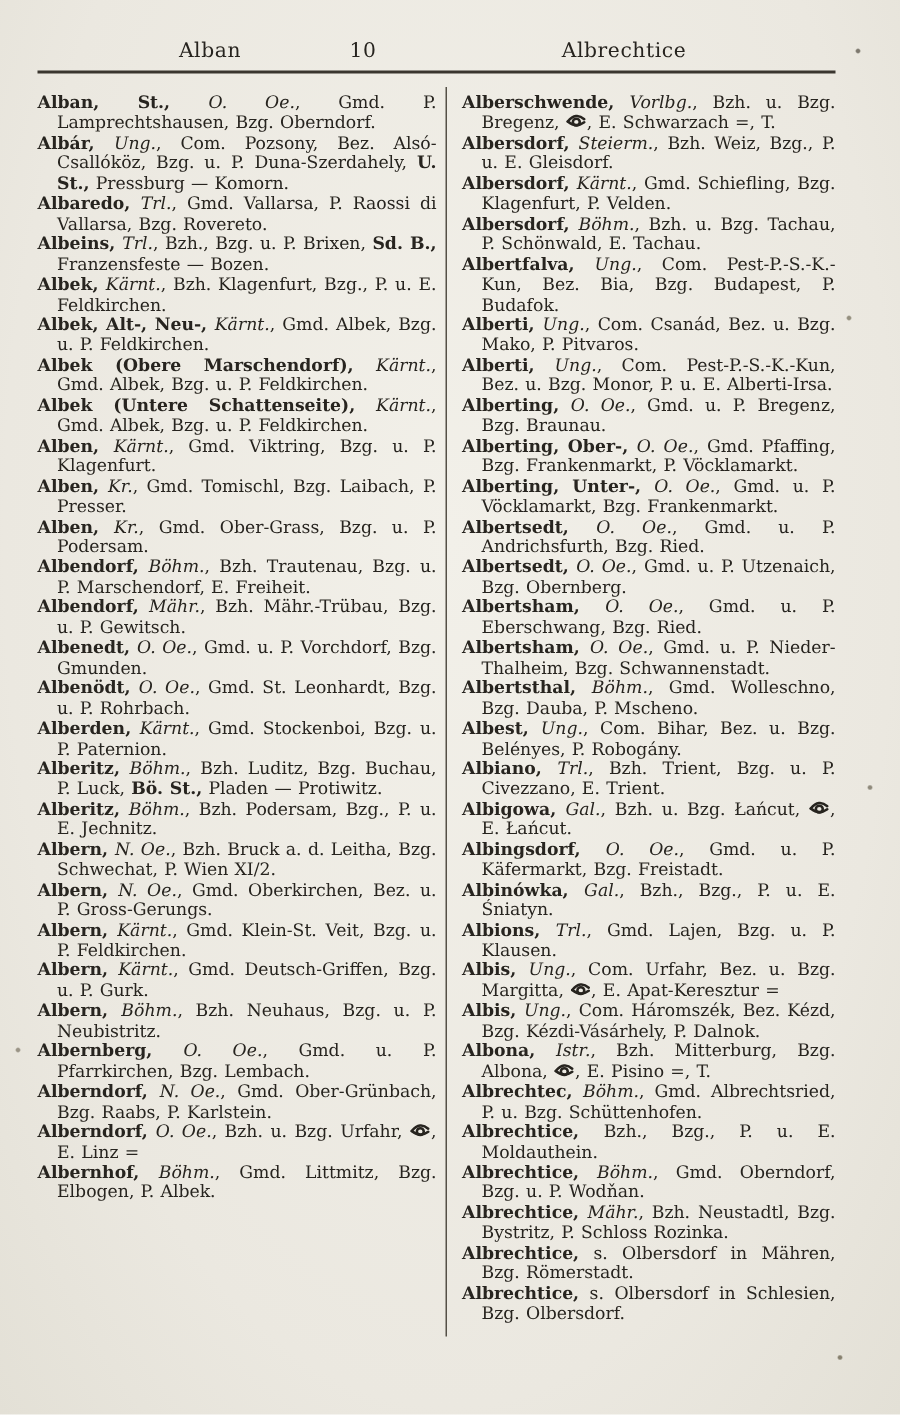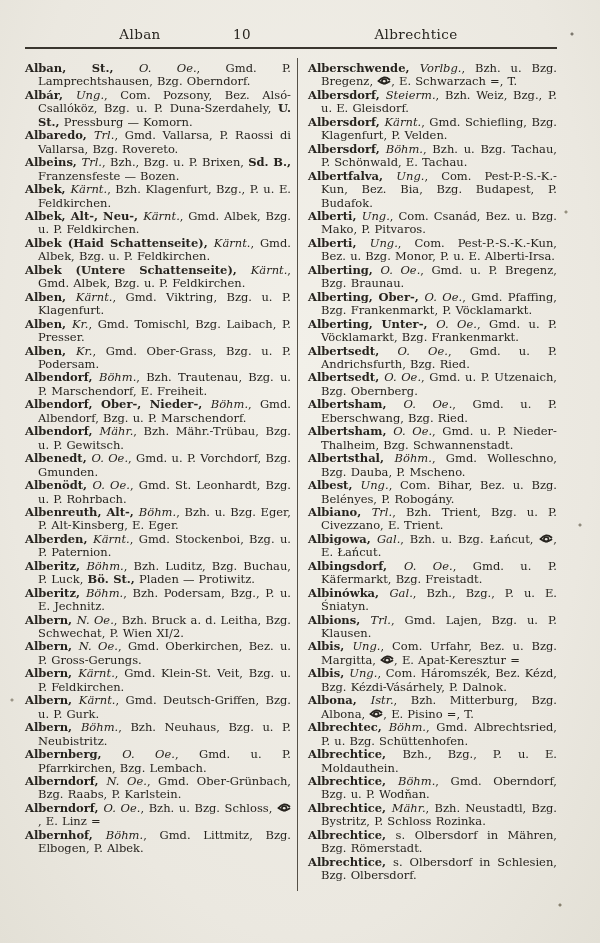--- a/index.html
+++ b/index.html
@@ -58,42 +58,40 @@
   </div>
   <div class="rule" style="background: rgb(58, 54, 47);"></div>
   <div class="columns">
     <div class="col col-left" id="col-left">
         <p class="entry"><span class="hw">Alban, St., </span><span class="rg">O. Oe.</span><span class="tx">, Gmd. P. Lamprechtshausen, Bzg. Oberndorf.</span></p>
         <p class="entry"><span class="hw">Albár, </span><span class="rg">Ung.</span><span class="tx">, Com. Pozsony, Bez. Alsó-Csallóköz, Bzg. u. P. Duna-Szerdahely, </span><span class="hw">U. St.,</span><span class="tx"> Pressburg — Komorn.</span></p>
         <p class="entry"><span class="hw">Albaredo, </span><span class="rg">Trl.</span><span class="tx">, Gmd. Vallarsa, P. Raossi di Vallarsa, Bzg. Rovereto.</span></p>
         <p class="entry"><span class="hw">Albeins, </span><span class="rg">Trl.</span><span class="tx">, Bzh., Bzg. u. P. Brixen, </span><span class="hw">Sd. B.,</span><span class="tx"> Franzensfeste — Bozen.</span></p>
         <p class="entry"><span class="hw">Albek, </span><span class="rg">Kärnt.</span><span class="tx">, Bzh. Klagenfurt, Bzg., P. u. E. Feldkirchen.</span></p>
         <p class="entry"><span class="hw">Albek, Alt-, Neu-, </span><span class="rg">Kärnt.</span><span class="tx">, Gmd. Albek, Bzg. u. P. Feldkirchen.</span></p>
-        <p class="entry"><span class="hw">Albek (Haid Schattenseite), </span><span class="rg">Kärnt.</span><span class="tx">, Gmd. Albek, Bzg. u. P. Feldkirchen.</span></p>
+        <p class="entry"><span class="hw">Albek (Obere Marschendorf), </span><span class="rg">Kärnt.</span><span class="tx">, Gmd. Albek, Bzg. u. P. Feldkirchen.</span></p>
         <p class="entry"><span class="hw">Albek (Untere Schattenseite), </span><span class="rg">Kärnt.</span><span class="tx">, Gmd. Albek, Bzg. u. P. Feldkirchen.</span></p>
         <p class="entry"><span class="hw">Alben, </span><span class="rg">Kärnt.</span><span class="tx">, Gmd. Viktring, Bzg. u. P. Klagenfurt.</span></p>
         <p class="entry"><span class="hw">Alben, </span><span class="rg">Kr.</span><span class="tx">, Gmd. Tomischl, Bzg. Laibach, P. Presser.</span></p>
         <p class="entry"><span class="hw">Alben, </span><span class="rg">Kr.</span><span class="tx">, Gmd. Ober-Grass, Bzg. u. P. Podersam.</span></p>
         <p class="entry"><span class="hw">Albendorf, </span><span class="rg">Böhm.</span><span class="tx">, Bzh. Trautenau, Bzg. u. P. Marschendorf, E. Freiheit.</span></p>
-        <p class="entry"><span class="hw">Albendorf, Ober-, Nieder-, </span><span class="rg">Böhm.</span><span class="tx">, Gmd. Albendorf, Bzg. u. P. Marschendorf.</span></p>
         <p class="entry"><span class="hw">Albendorf, </span><span class="rg">Mähr.</span><span class="tx">, Bzh. Mähr.-Trübau, Bzg. u. P. Gewitsch.</span></p>
         <p class="entry"><span class="hw">Albenedt, </span><span class="rg">O. Oe.</span><span class="tx">, Gmd. u. P. Vorchdorf, Bzg. Gmunden.</span></p>
         <p class="entry"><span class="hw">Albenödt, </span><span class="rg">O. Oe.</span><span class="tx">, Gmd. St. Leonhardt, Bzg. u. P. Rohrbach.</span></p>
-        <p class="entry"><span class="hw">Albenreuth, Alt-, </span><span class="rg">Böhm.</span><span class="tx">, Bzh. u. Bzg. Eger, P. Alt-Kinsberg, E. Eger.</span></p>
         <p class="entry"><span class="hw">Alberden, </span><span class="rg">Kärnt.</span><span class="tx">, Gmd. Stockenboi, Bzg. u. P. Paternion.</span></p>
         <p class="entry"><span class="hw">Alberitz, </span><span class="rg">Böhm.</span><span class="tx">, Bzh. Luditz, Bzg. Buchau, P. Luck, </span><span class="hw">Bö. St.,</span><span class="tx"> Pladen — Protiwitz.</span></p>
         <p class="entry"><span class="hw">Alberitz, </span><span class="rg">Böhm.</span><span class="tx">, Bzh. Podersam, Bzg., P. u. E. Jechnitz.</span></p>
         <p class="entry"><span class="hw">Albern, </span><span class="rg">N. Oe.</span><span class="tx">, Bzh. Bruck a. d. Leitha, Bzg. Schwechat, P. Wien XI/2.</span></p>
         <p class="entry"><span class="hw">Albern, </span><span class="rg">N. Oe.</span><span class="tx">, Gmd. Oberkirchen, Bez. u. P. Gross-Gerungs.</span></p>
         <p class="entry"><span class="hw">Albern, </span><span class="rg">Kärnt.</span><span class="tx">, Gmd. Klein-St. Veit, Bzg. u. P. Feldkirchen.</span></p>
         <p class="entry"><span class="hw">Albern, </span><span class="rg">Kärnt.</span><span class="tx">, Gmd. Deutsch-Griffen, Bzg. u. P. Gurk.</span></p>
         <p class="entry"><span class="hw">Albern, </span><span class="rg">Böhm.</span><span class="tx">, Bzh. Neuhaus, Bzg. u. P. Neubistritz.</span></p>
         <p class="entry"><span class="hw">Albernberg, </span><span class="rg">O. Oe.</span><span class="tx">, Gmd. u. P. Pfarrkirchen, Bzg. Lembach.</span></p>
         <p class="entry"><span class="hw">Alberndorf, </span><span class="rg">N. Oe.</span><span class="tx">, Gmd. Ober-Grünbach, Bzg. Raabs, P. Karlstein.</span></p>
-        <p class="entry"><span class="hw">Alberndorf, </span><span class="rg">O. Oe.</span><span class="tx">, Bzh. u. Bzg. Schloss, </span><svg class="glyph" width="14" height="10">
+        <p class="entry"><span class="hw">Alberndorf, </span><span class="rg">O. Oe.</span><span class="tx">, Bzh. u. Bzg. Urfahr, </span><svg class="glyph" width="14" height="10">
             <use href="#icon-post-horn"></use>
           </svg><span class="tx">, E. Linz =</span></p>
         <p class="entry"><span class="hw">Albernhof, </span><span class="rg">Böhm.</span><span class="tx">, Gmd. Littmitz, Bzg. Elbogen, P. Albek.</span></p>
       </div>
     <div class="divider" style="background: rgb(85, 80, 71);"></div>
     <div class="col col-right" id="col-right">
         <p class="entry"><span class="hw">Alberschwende, </span><span class="rg">Vorlbg.</span><span class="tx">, Bzh. u. Bzg. Bregenz, </span><svg class="glyph" width="14" height="10">
             <use href="#icon-post-horn"></use>
           </svg><span class="tx">, E. Schwarzach =, T.</span></p>
         <p class="entry"><span class="hw">Albersdorf, </span><span class="rg">Steierm.</span><span class="tx">, Bzh. Weiz, Bzg., P. u. E. Gleisdorf.</span></p>

